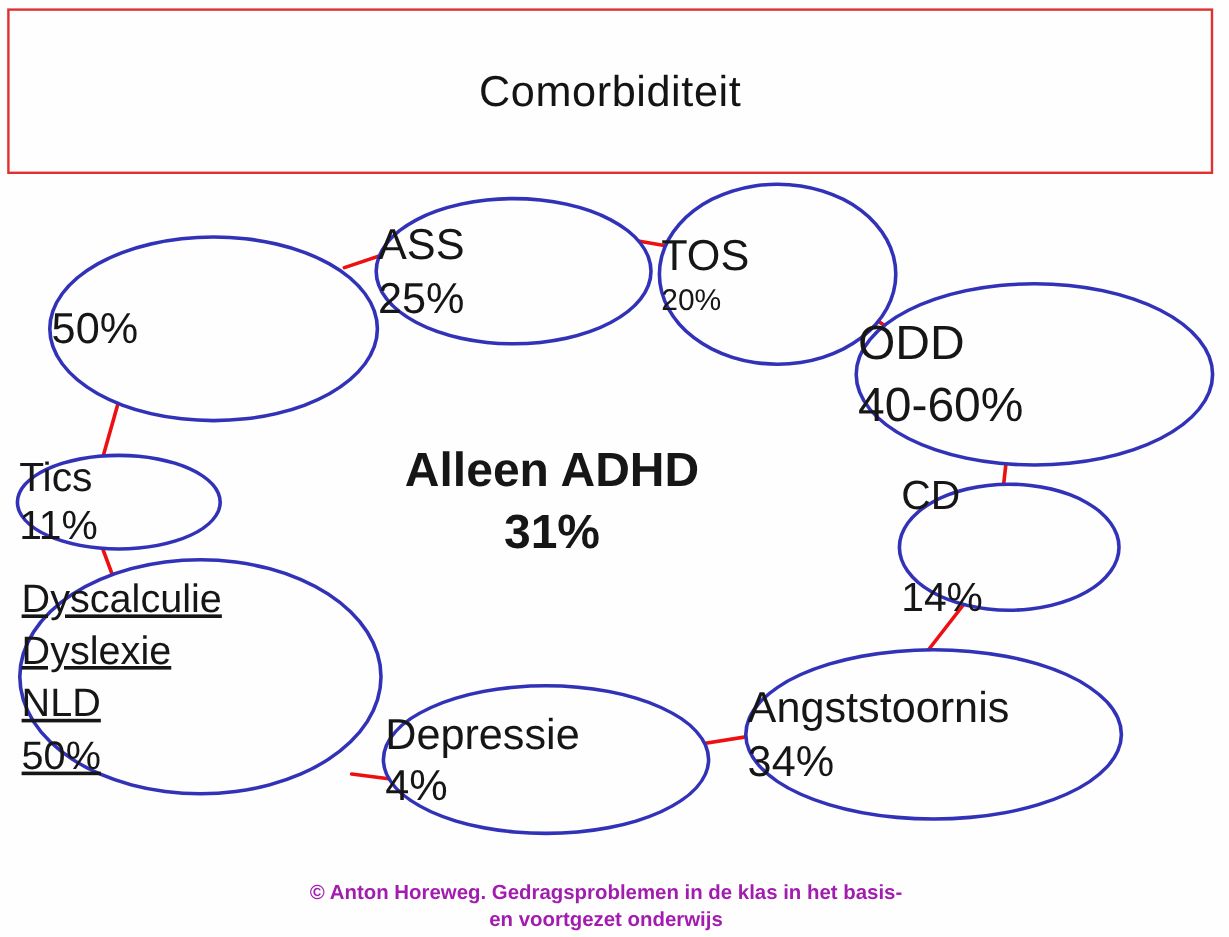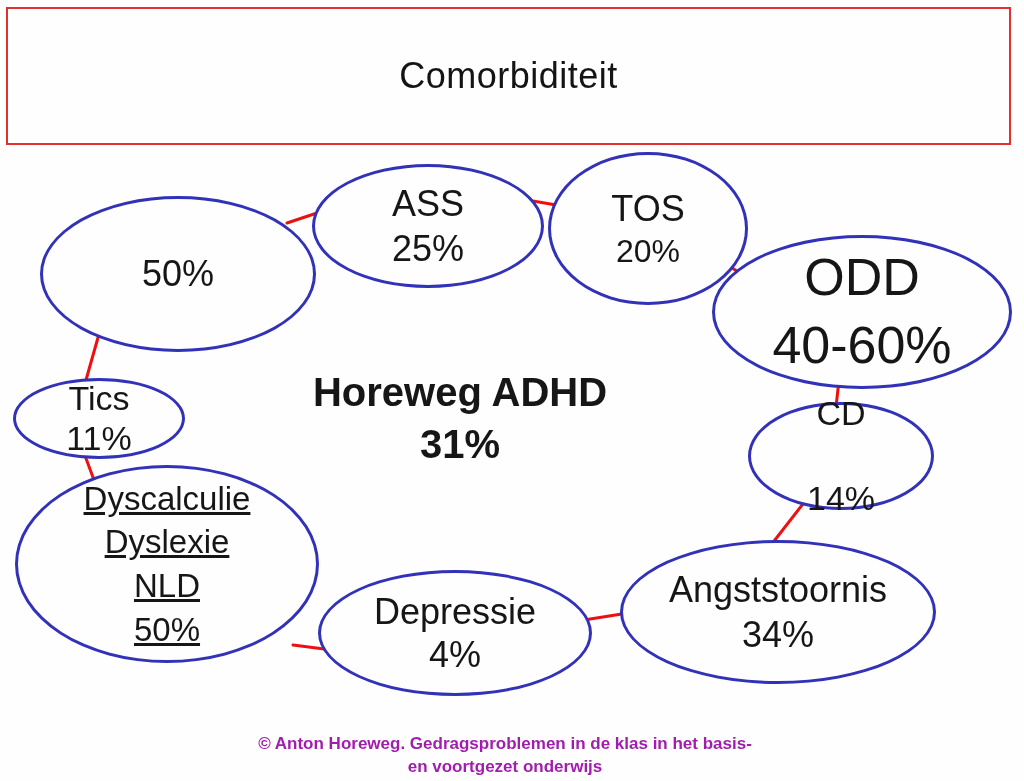--- a/index.html
+++ b/index.html
@@ -33,31 +33,31 @@
   
   .connectors{position:absolute;left:0;top:0;z-index:1;}
   .connectors line{stroke:var(--connector);stroke-width:3;stroke-linecap:round;}
 
   
   .node{
     position:absolute;z-index:2;
     border:3px solid var(--ellipse-border);
     border-radius:50%;
     background:var(--bg);
-    display:flex;flex-direction:column;align-items:center;justify-content:center;
+    display:flex;flex-direction:column;align-items:flex-start;justify-content:center;
     text-align:center;line-height:1.26;
     box-sizing:border-box;
   }
   .node span{display:block;}
 
   .node-dcd        {left:40px;  top:196px; width:276px; height:156px; font-size:36px;}
   .node-ass        {left:312px; top:164px; width:232px; height:124px; font-size:36px;}
   .node-tos        {left:548px; top:152px; width:200px; height:153px; font-size:36px;}
-  .node-tos .small-value{font-size:32px;}
-  .node-odd        {left:712px; top:235px; width:300px; height:154px; font-size:52px; line-height:1.3;}
+  .node-tos .small-value{font-size:25px;}
+  .node-odd        {left:712px; top:235px; width:300px; height:154px; font-size:40px; line-height:1.3;}
   .node-cd         {left:748px; top:402px; width:186px; height:108px; font-size:34px; line-height:1.2;gap:44px;}
   .node-angst      {left:620px; top:540px; width:316px; height:144px; font-size:36px;}
   .node-depressie  {left:318px; top:570px; width:274px; height:126px; font-size:36px; line-height:1.2;}
   .node-dyscalculie{left:15px;  top:465px; width:304px; height:198px; font-size:33px; line-height:1.32;text-decoration:underline;}
   .node-tics       {left:13px;  top:378px; width:172px; height:81px;  font-size:34px; line-height:1.15;}
 
   
   .center-text{
     position:absolute;left:300px;top:366px;width:320px;z-index:2;
     text-align:center;font-size:40px;font-weight:bold;line-height:1.3;
@@ -131,21 +131,21 @@
     <span>NLD</span>
     <span>50%</span>
   </div>
 
   <div class="node node-tics">
     <span>Tics</span>
     <span>11%</span>
   </div>
 
   <div class="center-text">
-    <div>Horeweg ADHD</div>
+    <div>Alleen ADHD</div>
     <div>31%</div>
   </div>
 
   <div class="footer">
     <div>© Anton Horeweg. Gedragsproblemen in de klas in het basis-</div>
     <div>en voortgezet onderwijs</div>
   </div>
 
 </div>
 

